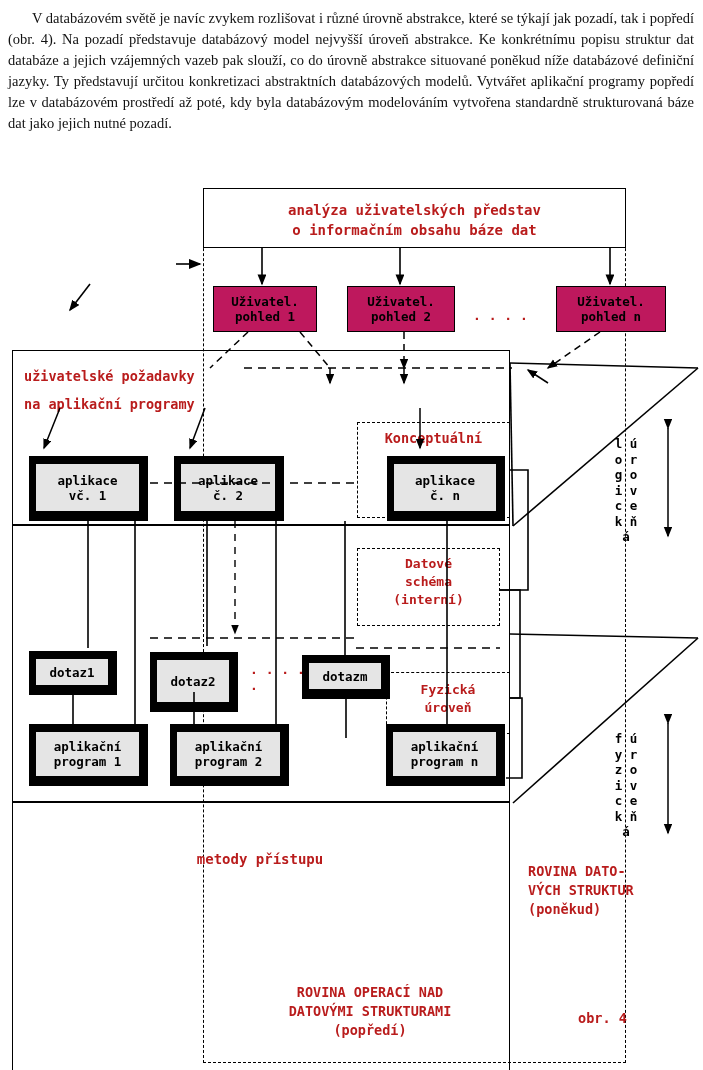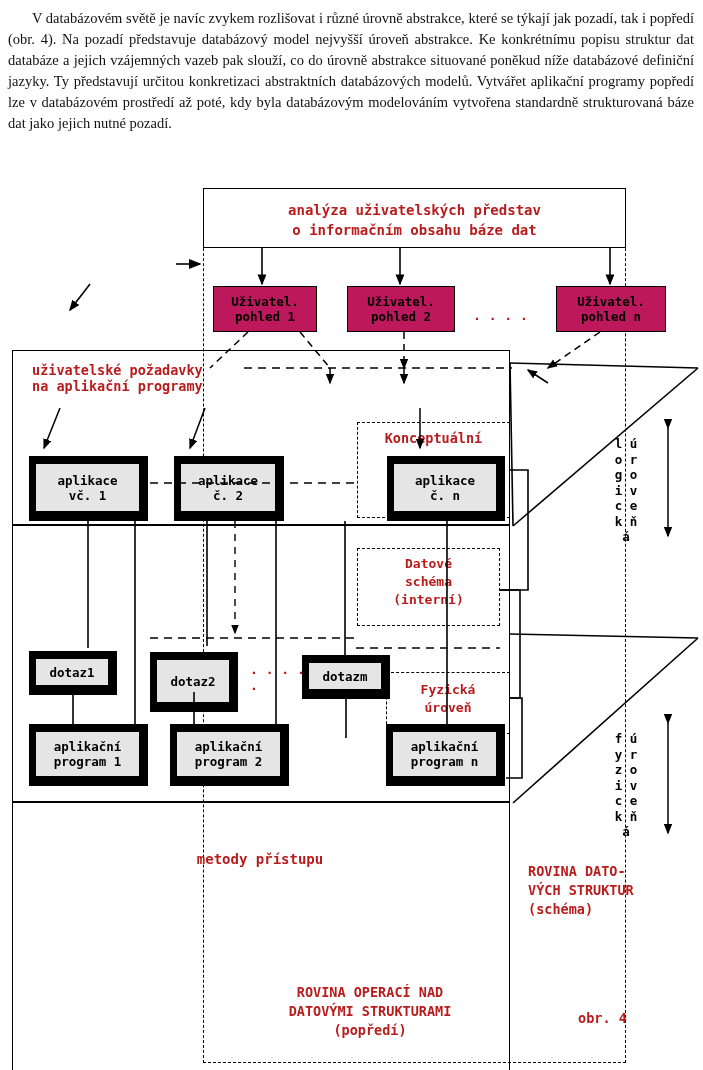--- a/index.html
+++ b/index.html
@@ -147,21 +147,21 @@
 
   <div class="lbox" style="left:213px; top:108px; width:104px; height:46px;">Uživatel.
 pohled 1</div>
   <div class="lbox" style="left:347px; top:108px; width:108px; height:46px;">Uživatel.
 pohled 2</div>
   <div class="lbox" style="left:556px; top:108px; width:110px; height:46px;">Uživatel.
 pohled n</div>
   <div class="txt" style="left:473px; top:130px; width:90px; font-size:13px;">.  .   .  .</div>
 
   <div class="rect" style="left:12px; top:172px; width:498px; height:175px;"></div>
-  <div class="txt" style="left:32px; top:184px; width:300px; font-size:13.5px; line-height:16px;">uživatelské požadavky
+  <div class="txt" style="left:24px; top:184px; width:300px; font-size:13.5px; line-height:28px;">uživatelské požadavky
 na aplikační programy</div>
 
   <div class="rect" style="left:12px; top:347px; width:498px; height:277px;"></div>
 
   <div class="rect" style="left:12px; top:624px; width:498px; height:296px;"></div>
 
   <div class="dashed" style="left:357px; top:244px; width:153px; height:96px;"></div>
   <div class="txt center" style="left:357px; top:252px; width:153px; font-size:13.5px;">Konceptuální</div>
 
   <div class="dashed" style="left:357px; top:370px; width:143px; height:78px;"></div>
@@ -231,21 +231,21 @@
   <div class="vstack" style="left:596px; top:553px; width:60px;">f  ú
 y  r
 z  o
 i  v
 c  e
 k  ň
 á</div>
 
   <div class="txt" style="left:528px; top:684px; width:170px; font-size:13.5px; line-height:19px;">ROVINA DATO-
 VÝCH STRUKTUR
-(schéma)</div>
+(poněkud)</div>
   <div class="txt center" style="left:205px; top:805px; width:330px; font-size:13.5px; line-height:19px;">ROVINA OPERACÍ NAD
 DATOVÝMI STRUKTURAMI
 (popředí)</div>
   <div class="txt" style="left:578px; top:832px; width:100px; font-size:13.5px;">obr. 4</div>
 
   <svg class="overlay" viewBox="0 0 703 890">
     <defs>
       <marker id="ar" markerWidth="9" markerHeight="9" refX="7" refY="3.2" orient="auto">
         <path d="M0,0 L8,3.2 L0,6.4 z" fill="#000"></path>
       </marker>

